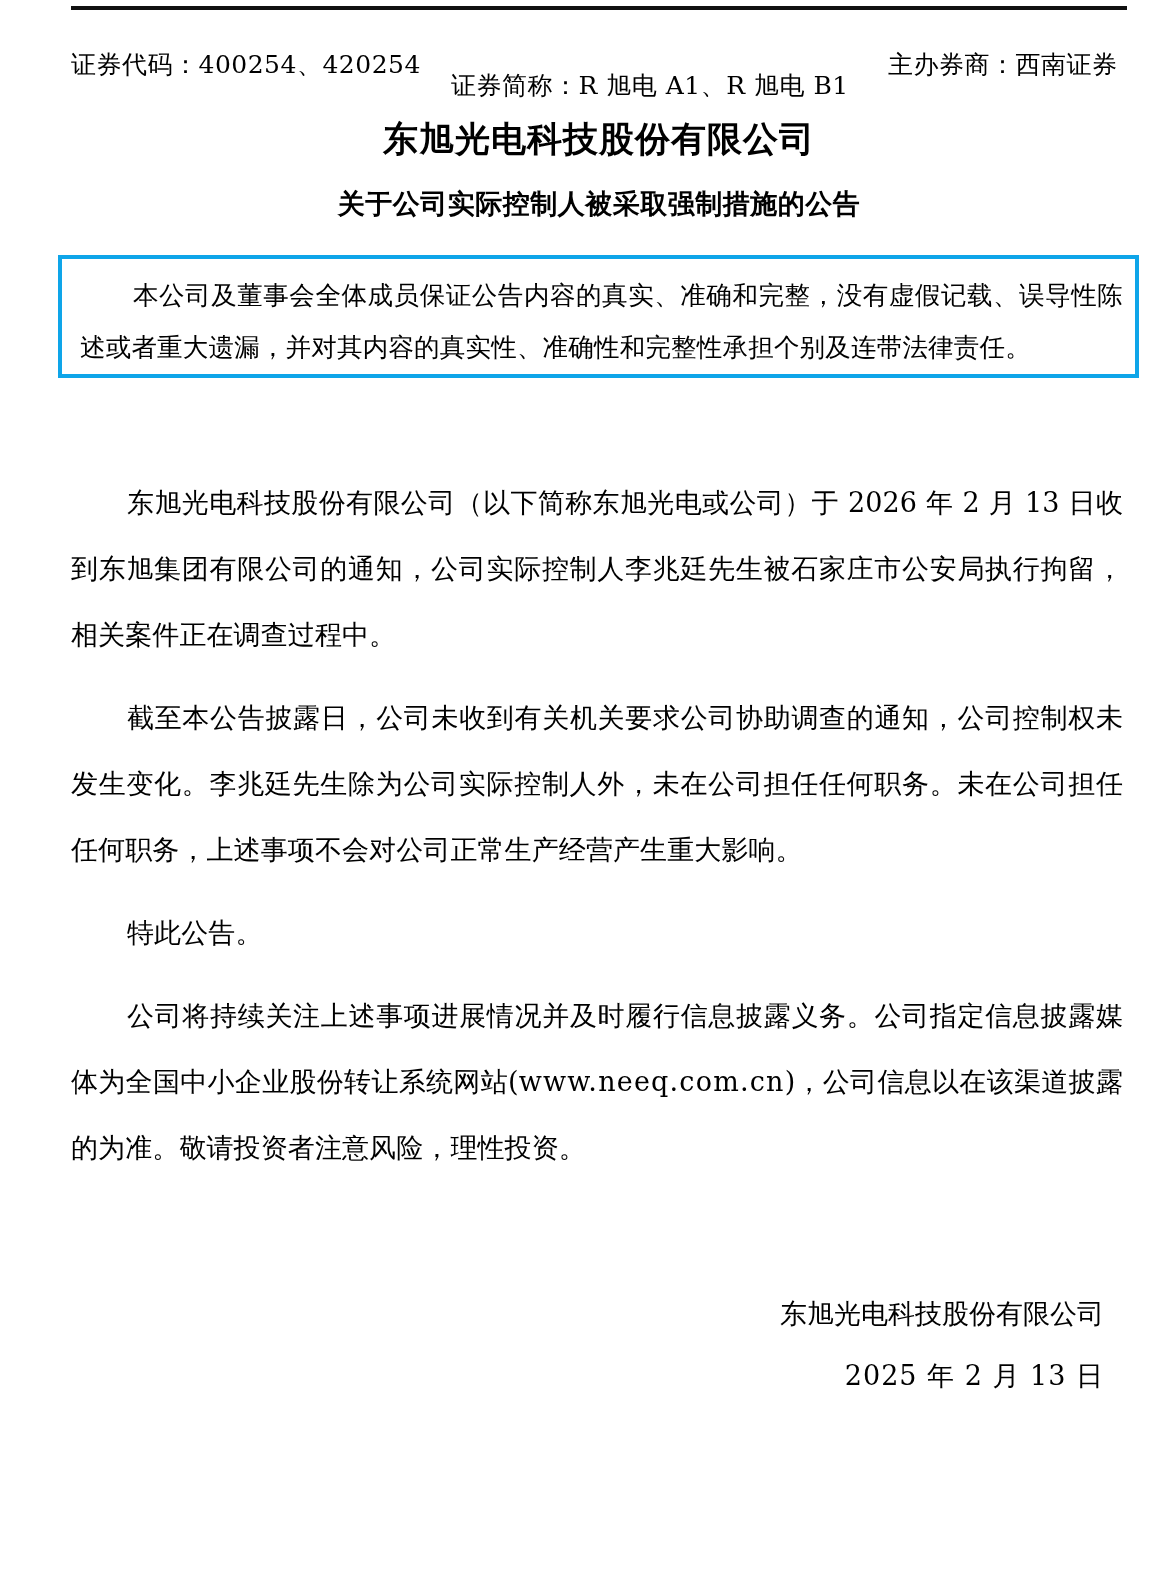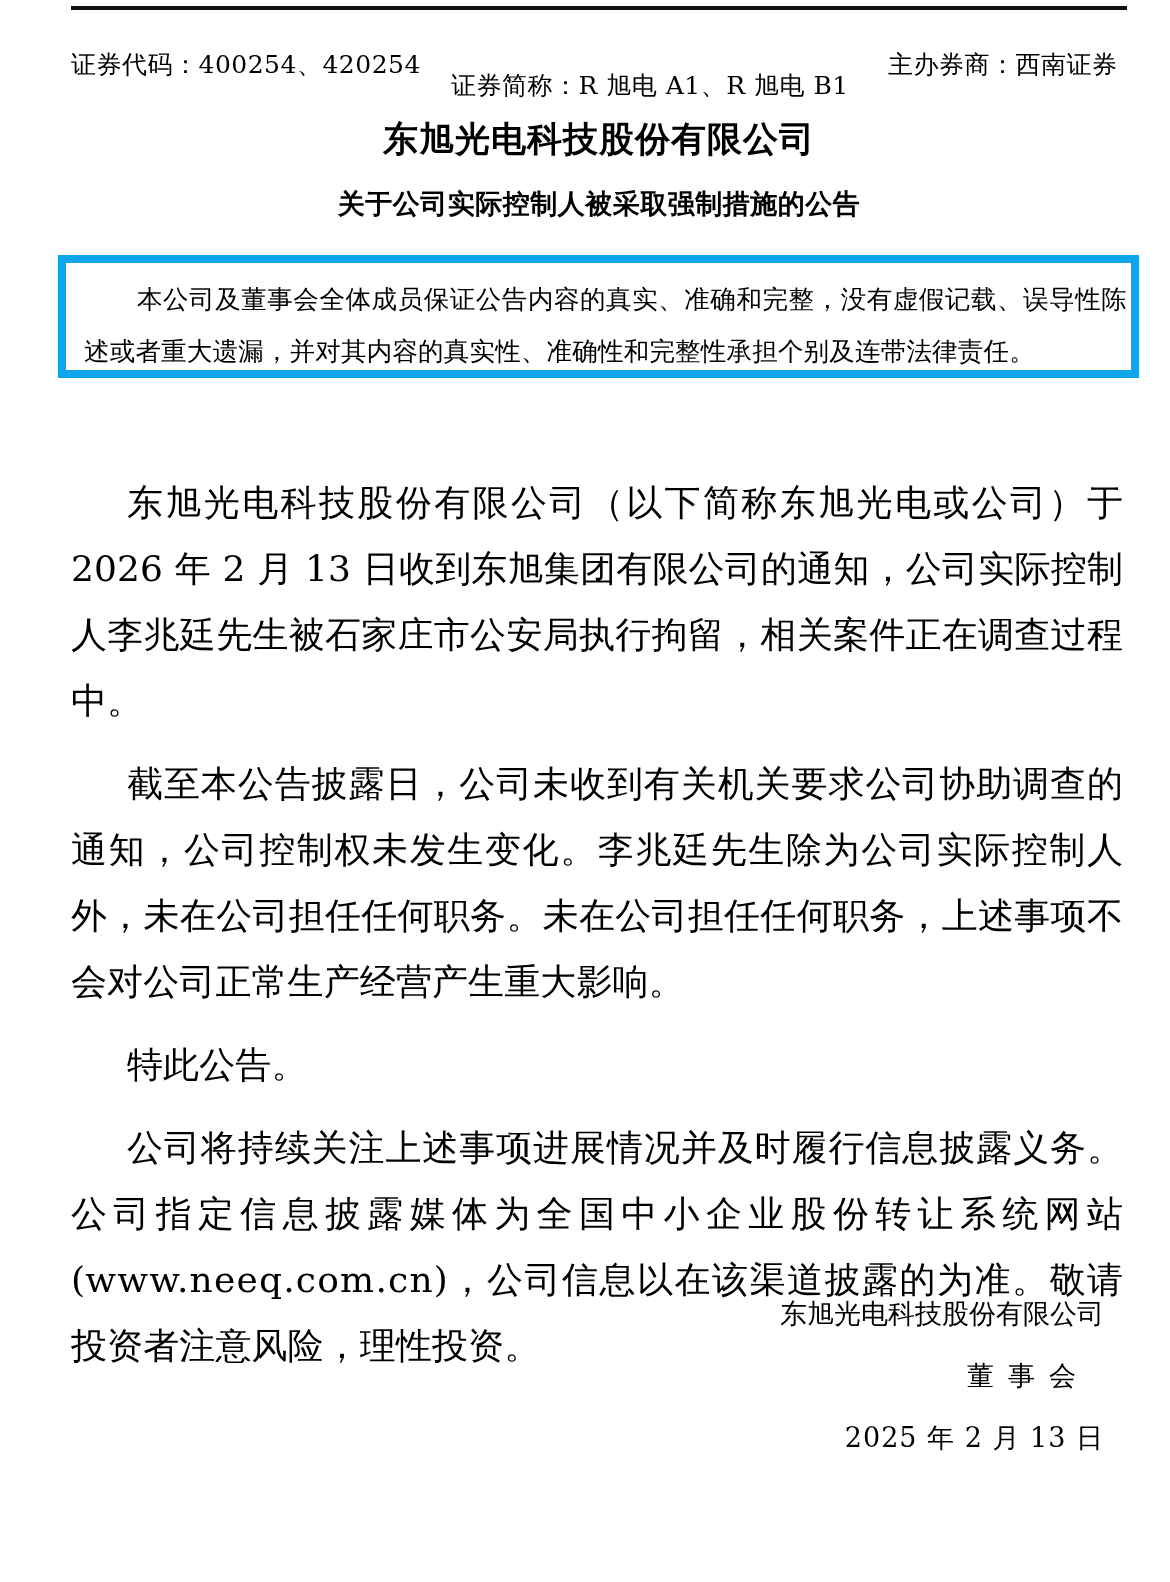--- a/index.html
+++ b/index.html
@@ -77,21 +77,21 @@
     letter-spacing: 0.5px;
   }
 
   
   .disclaimer-box {
     position: absolute;
     left: 52px;
     top: 255px;
     width: 1081px;
     height: 123px;
-    border: 8px solid #0ea5e9;
+    border: 4px solid #0ea5e9;
     box-sizing: border-box;
   }
   .disclaimer-text {
     position: absolute;
     left: 18px;
     top: 10px;
     width: 1043px;
     font-size: 25.5px;
     line-height: 52px;
     text-align: justify;
@@ -101,21 +101,21 @@
   }
 
   
   .body-block {
     position: absolute;
     left: 65px;
     top: 470px;
     width: 1052px;
   }
   .para {
-    font-size: 36px;
+    font-size: 27px;
     line-height: 66px;
     text-align: justify;
     text-align-last: left;
     text-indent: 56px;
     letter-spacing: 0.1px;
     margin: 0 0 17px 0;
   }
   .para:last-child { margin-bottom: 0; }
   .url-text {
     letter-spacing: 1.2px;
@@ -168,17 +168,16 @@
 
     <p class="para">截至本公告披露日，公司未收到有关机关要求公司协助调查的通知，公司控制权未发生变化。李兆廷先生除为公司实际控制人外，未在公司担任任何职务。未在公司担任任何职务，上述事项不会对公司正常生产经营产生重大影响。</p>
 
     <p class="para">特此公告。</p>
 
     <p class="para"><span>公司将持续关注上述事项进展情况并及时履行信息披露义务。公司指定信息披露媒体为全国中小企业股份转让系统网站(</span><span class="url-text">www.neeq.com.cn</span><span>)，公司信息以在该渠道披露的为准。敬请投资者注意风险，理性投资。</span></p>
   </div>
 
   <div class="signature">
     <div class="sig-line">东旭光电科技股份有限公司</div>
-    <div class="sig-line sig-board">董事会</div>
     <div class="sig-line sig-date">2025 年 2 月 13 日</div>
   </div>
 
 </div>
 
 </body></html>

